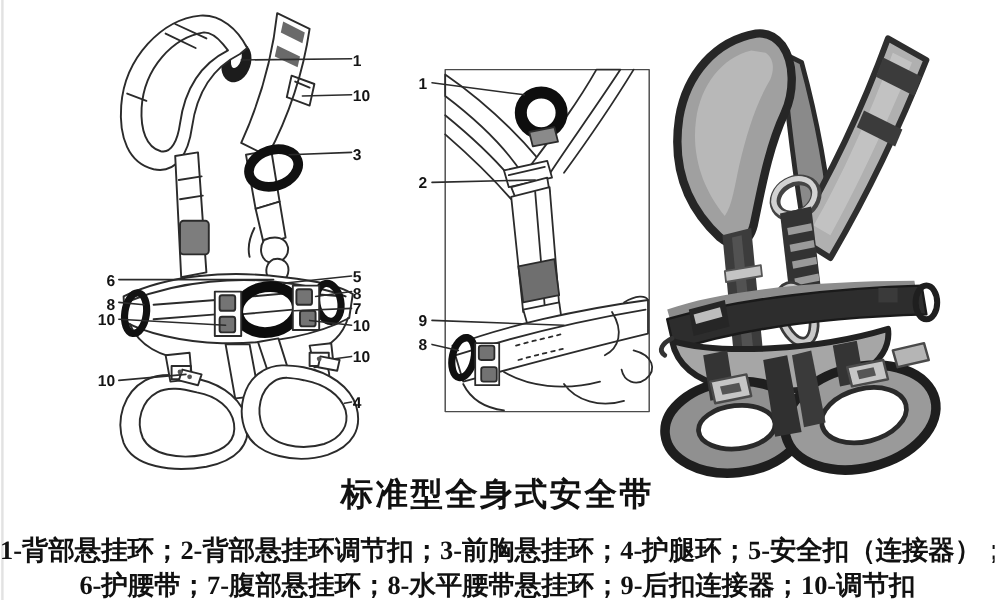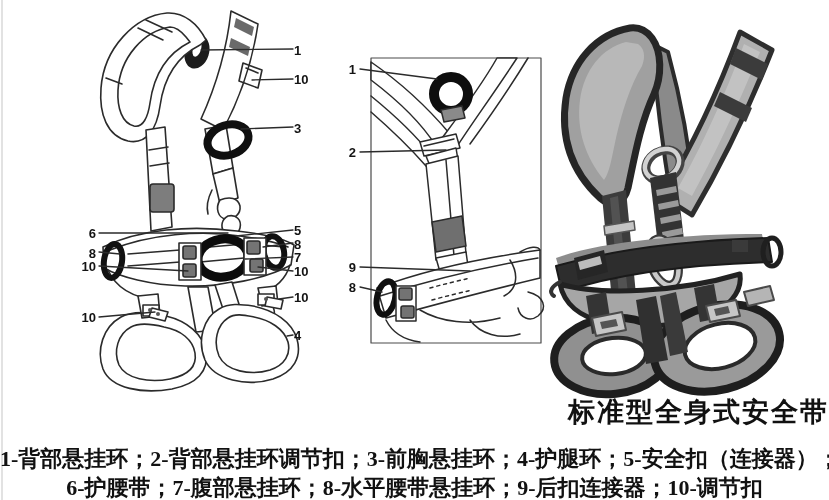--- a/index.html
+++ b/index.html
@@ -9,21 +9,21 @@
   }
   #edge-artifact{position:absolute;left:1px;top:0;width:2px;height:500px;background:#e2e2e2;}
   .callout{
     position:absolute;font-family:"Liberation Sans","DejaVu Sans",sans-serif;
     font-weight:700;font-size:13px;line-height:15px;color:#141414;
   }
   .co-r{left:294px;width:26px;text-align:left;}
   .co-l{left:62px;width:34px;text-align:right;}
   .co-m{left:328px;width:28px;text-align:right;}
   #fig-title{
-    position:absolute;left:0;top:394px;width:829px;text-align:right;
+    position:absolute;left:0;top:394px;width:829px;text-align:center;
     font-size:27px;font-weight:700;letter-spacing:2px;color:#111;
   }
   .legend-line{
     position:absolute;left:0;width:829px;text-align:center;
     font-size:22px;font-weight:700;color:#111;white-space:nowrap;
   }
   #legend1{top:444px;}
   #legend2{top:473px;}
   svg{position:absolute;left:0;top:0;}
 </style>

